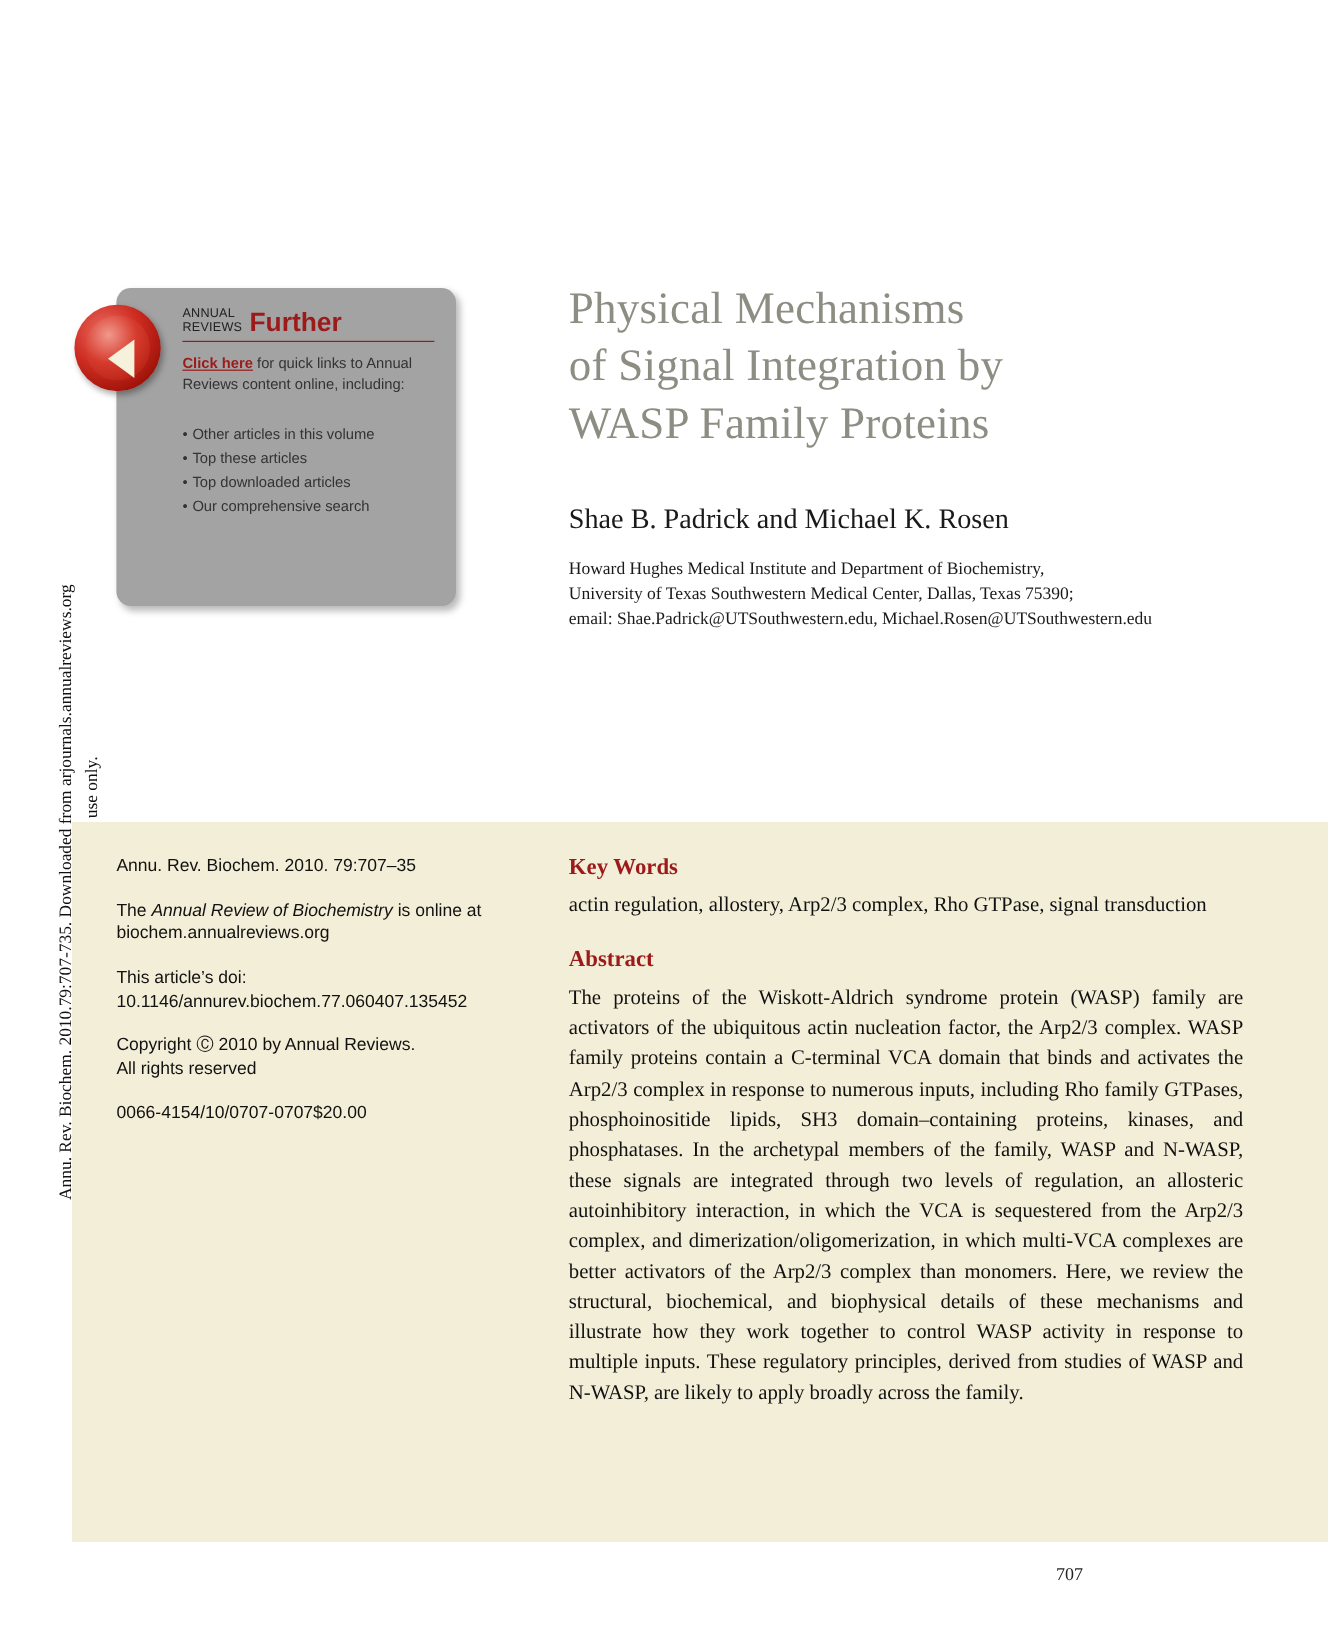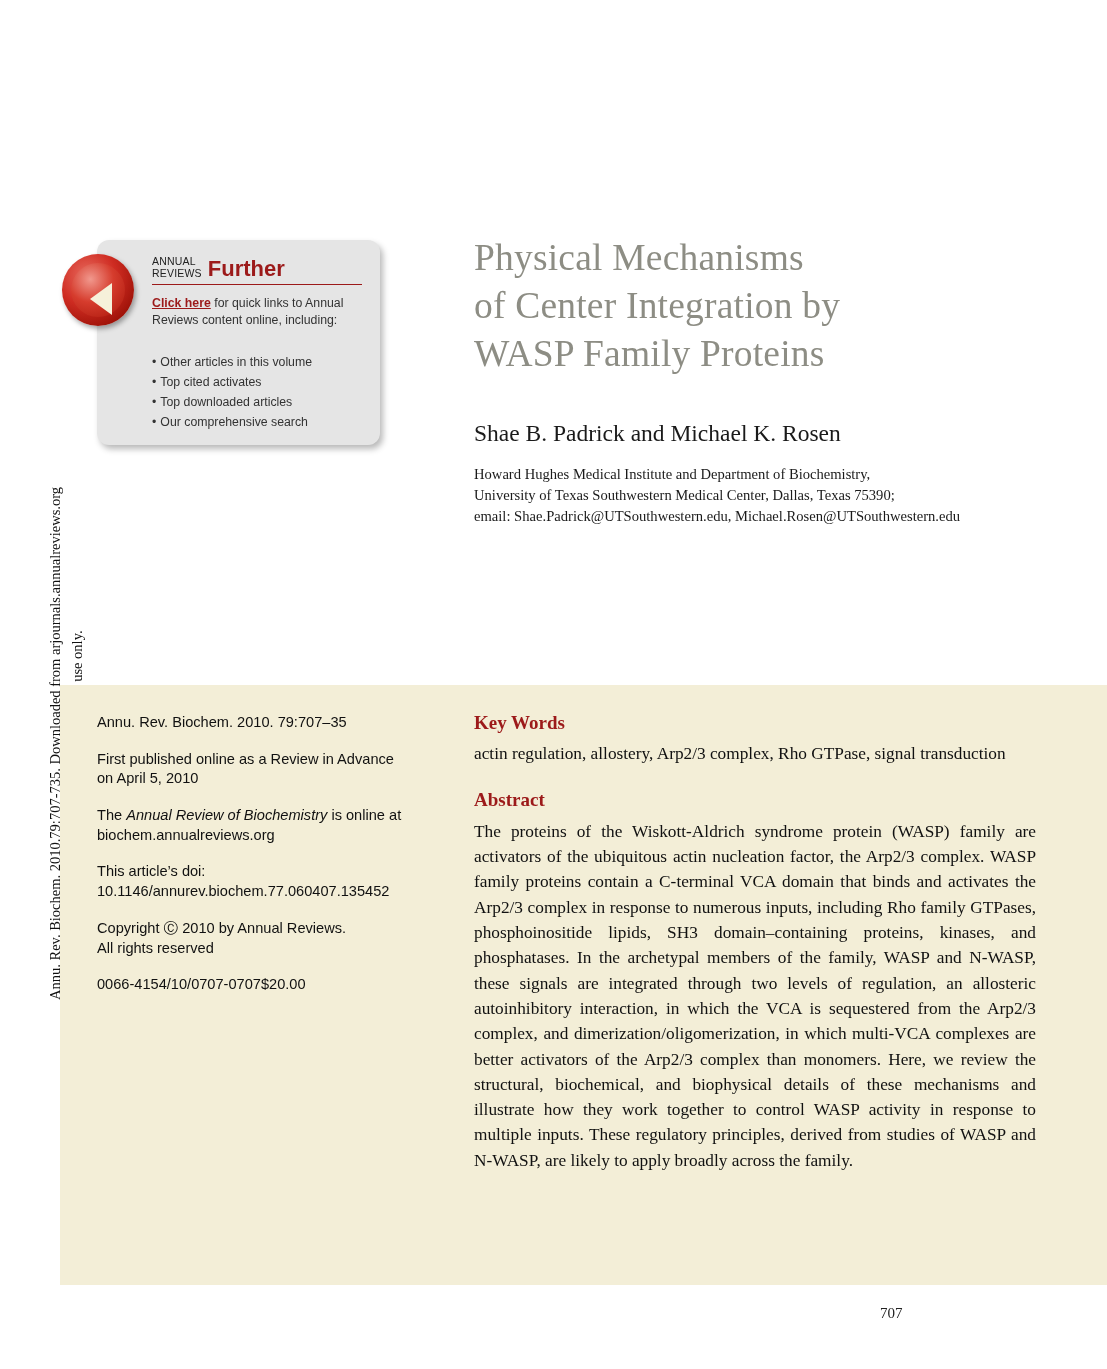--- a/index.html
+++ b/index.html
@@ -48,22 +48,22 @@
     height: 600px;
     background: #f3eed7;
   }
 
   
   .further-box {
     position: absolute;
     left: 97px;
     top: 240px;
     width: 283px;
-    height: 205px;
-    background: #e5e5e5;
+    height: 265px;
+    background: #a3a3a3;
     border-radius: 12px;
     box-shadow: 3px 4px 6px rgba(0,0,0,0.28);
   }
   .further-head {
     position: absolute;
     left: 55px;
     top: 16px;
     width: 210px;
     border-bottom: 1.5px solid #9c1a1a;
     padding-bottom: 4px;
@@ -253,49 +253,48 @@
     <span class="ar-mark">
       <span>ANNUAL</span><br>
       <span>REVIEWS</span>
     </span><span class="further-word">Further</span>
   </div>
   <div class="further-body">
     <span class="clickhere">Click here</span><span> for quick links to Annual Reviews content online, including:</span>
   </div>
   <div class="further-list">
     <div>Other articles in this volume</div>
-    <div>Top cited activates</div>
+    <div>Top these articles</div>
     <div>Top downloaded articles</div>
     <div>Our comprehensive search</div>
   </div>
 </div>
 
 <div class="arrow-badge">
   <div class="inner">
     <div class="tri"></div>
   </div>
 </div>
 
 <div class="title">
   <div>Physical Mechanisms</div>
-  <div>of Center Integration by</div>
+  <div>of Signal Integration by</div>
   <div>WASP Family Proteins</div>
 </div>
 
 <div class="authors">Shae B. Padrick and Michael K. Rosen</div>
 
 <div class="affiliation">
   <div>Howard Hughes Medical Institute and Department of Biochemistry,</div>
   <div>University of Texas Southwestern Medical Center, Dallas, Texas 75390;</div>
   <div>email: Shae.Padrick@UTSouthwestern.edu, Michael.Rosen@UTSouthwestern.edu</div>
 </div>
 
 <div class="meta-col">
   <p>Annu. Rev. Biochem. 2010. 79:707–35</p>
-  <p>First published online as a Review in Advance on April 5, 2010</p>
   <p>
     <span>The </span><em>Annual Review of Biochemistry</em><span> is online at biochem.annualreviews.org</span>
   </p>
   <p>
     <span>This article’s doi:</span><br>
     <span>10.1146/annurev.biochem.77.060407.135452</span>
   </p>
   <p>
     <span>Copyright Ⓒ 2010 by Annual Reviews.</span><br>
     <span>All rights reserved</span>

